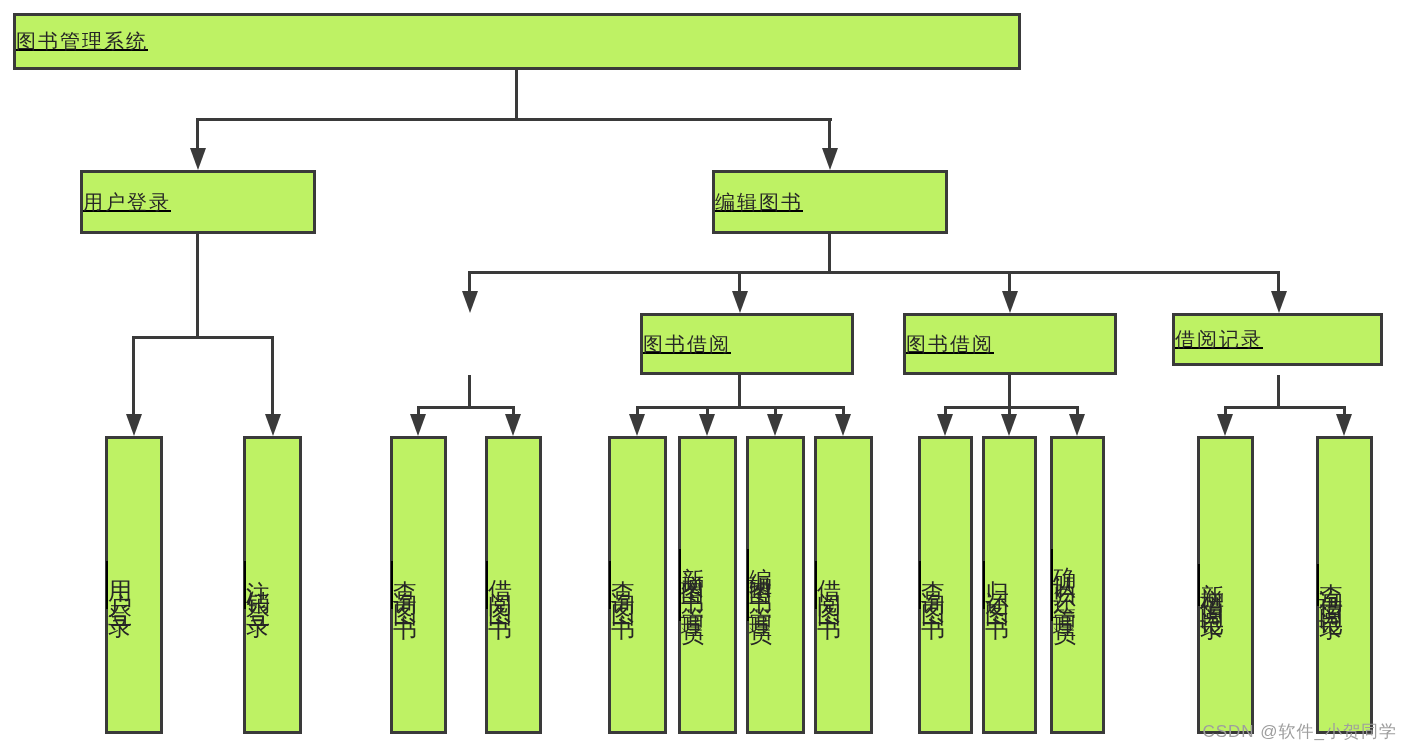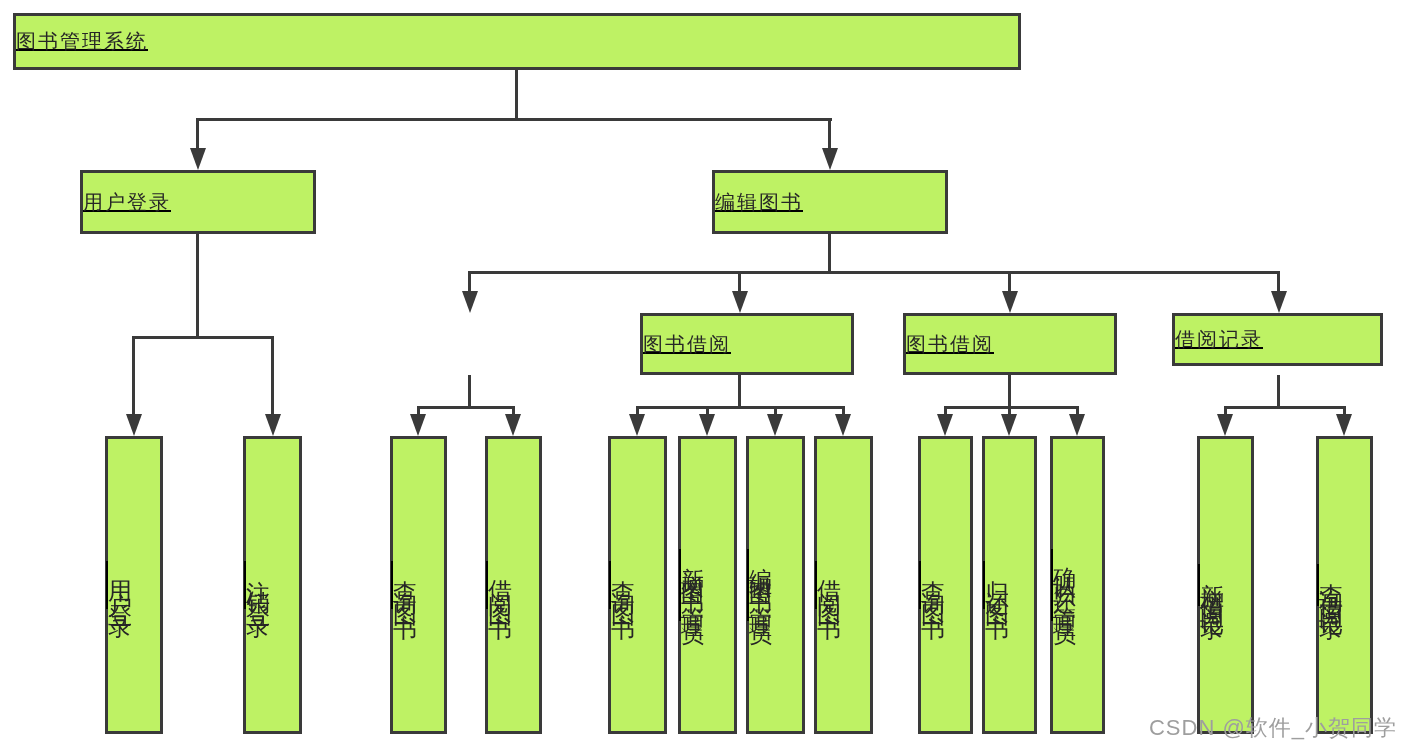--- a/index.html
+++ b/index.html
@@ -47,21 +47,21 @@
     width: 0;
     height: 0;
     border-left: 8px solid transparent;
     border-right: 8px solid transparent;
     border-top: 22px solid #3a3a3a;
   }
   .watermark {
     position: absolute;
     right: 8px;
     bottom: 4px;
-    font-size: 22px;
+    font-size: 17px;
     color: #9e9e9e;
     letter-spacing: 1px;
     z-index: 5;
     white-space: nowrap;
   }
 </style>
 </head>
 <body>
 
 <div id="stage">

